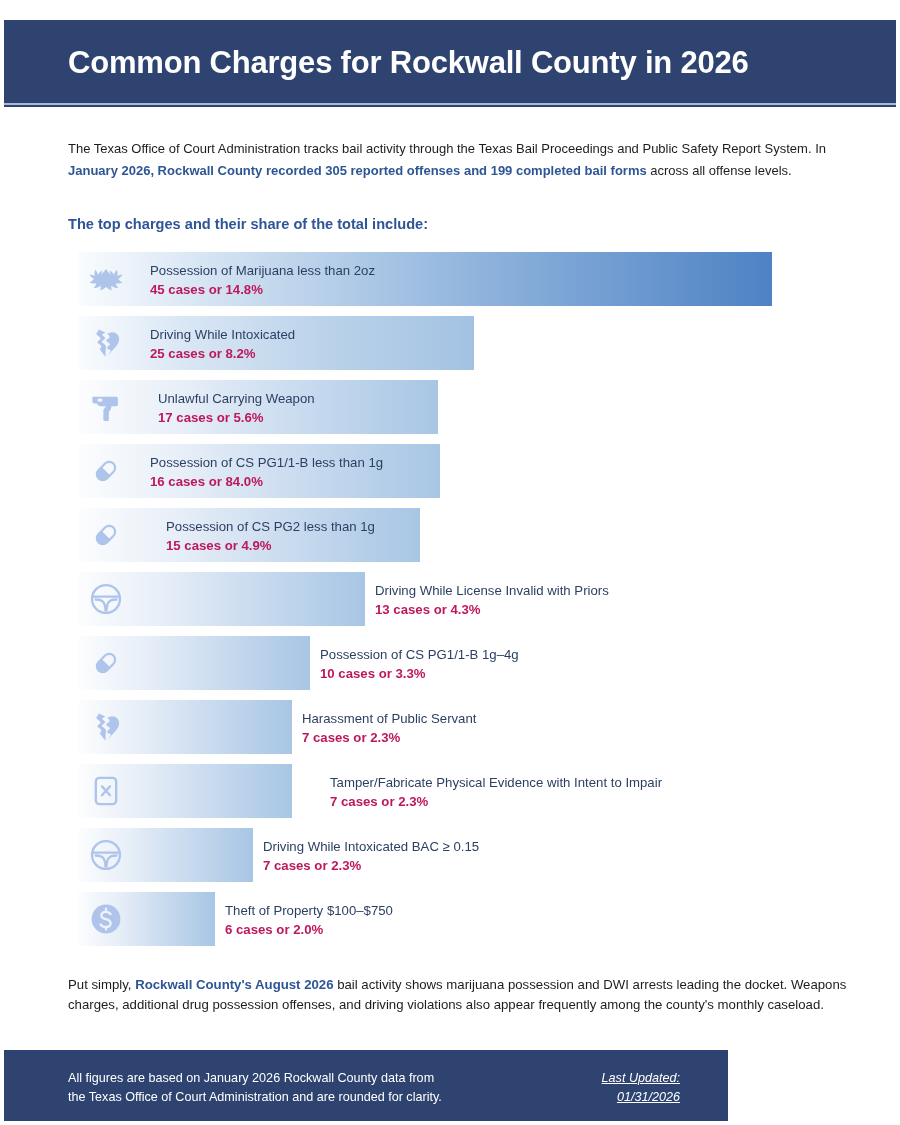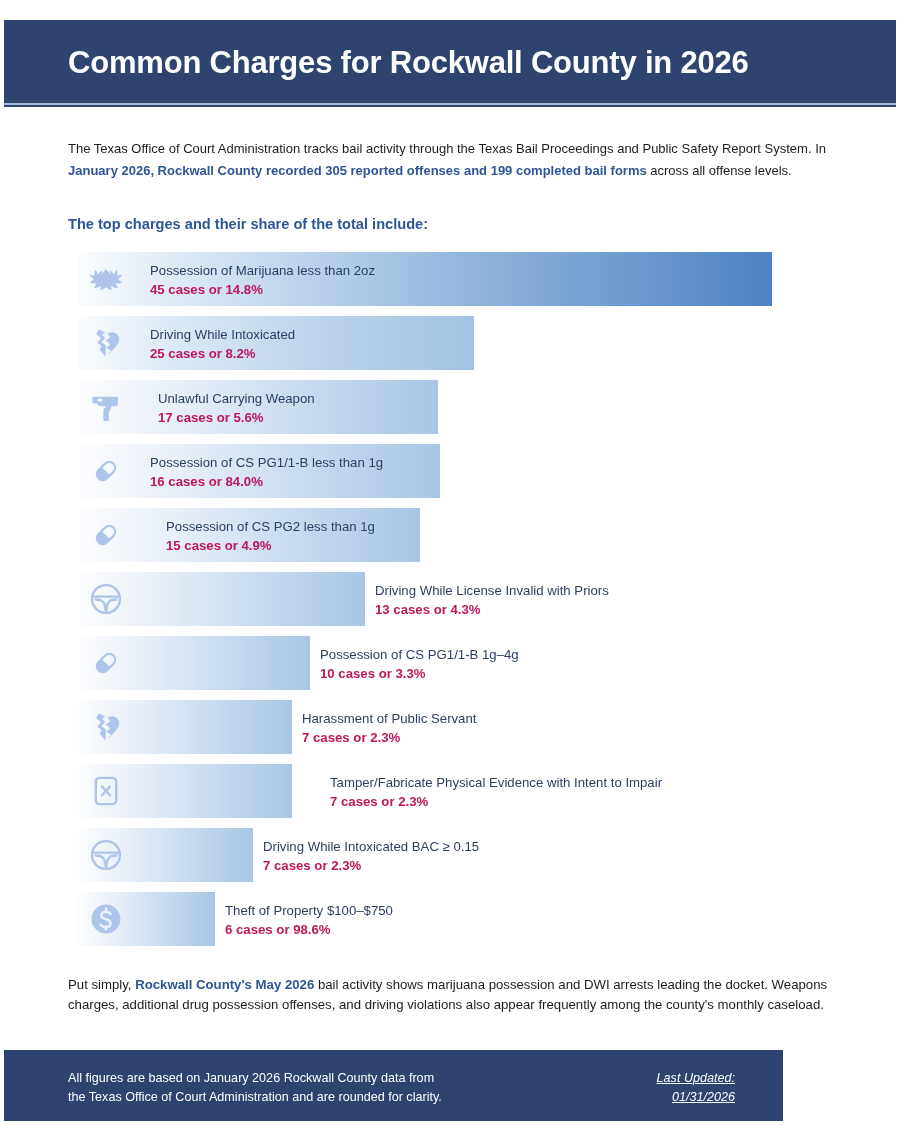--- a/index.html
+++ b/index.html
@@ -141,21 +141,21 @@
     font-size: 13.2px;
     line-height: 19.5px;
     color: #1d1d1d;
   }
 
   
   .footer {
     position: absolute;
     left: 4px;
     top: 1050px;
-    width: 779px;
+    width: 724px;
     height: 71px;
     background: #2e4370;
   }
   .footer-note {
     position: absolute;
     left: 64px;
     top: 19px;
     color: #ffffff;
     font-size: 12.6px;
     line-height: 19px;
@@ -318,27 +318,27 @@
         <div class="bar-fill" style="width: 137px;"></div>
         <div class="bar-icon">
           <svg viewBox="0 0 40 40" width="36" height="36">
             <circle cx="20" cy="20" r="16" fill="currentColor"></circle>
             <path d="M20 8.5v3M20 28.5v3" stroke="#eef3fb" stroke-width="2.6" stroke-linecap="round"></path>
             <path d="M25 14.6c-1.1-1.7-2.9-2.6-5.1-2.6-3 0-5 1.6-5 4 0 2.2 1.5 3.3 4.8 4.1 3.6.9 5.4 2.1 5.4 4.6 0 2.6-2.2 4.3-5.4 4.3-2.4 0-4.4-1-5.6-2.8" fill="none" stroke="#eef3fb" stroke-width="2.6" stroke-linecap="round"></path>
           </svg>
         </div>
         <div class="bar-label" style="left: 147px;">
           <div class="bar-name">Theft of Property $100–$750</div>
-          <div class="bar-stat">6 cases or 98.6%</div>
+          <div class="bar-stat">6 cases or 2.0%</div>
         </div>
       </div>
     </div>
 
   <div class="summary">
-    <span>Put simply, </span><span class="hl">Rockwall County's May 2026</span><span> bail activity shows marijuana possession and DWI arrests leading the docket. Weapons charges, additional drug possession offenses, and driving violations also appear frequently among the county's monthly caseload.</span>
+    <span>Put simply, </span><span class="hl">Rockwall County's August 2026</span><span> bail activity shows marijuana possession and DWI arrests leading the docket. Weapons charges, additional drug possession offenses, and driving violations also appear frequently among the county's monthly caseload.</span>
   </div>
 
   <div class="footer">
     <div class="footer-note">
       <div>All figures are based on January 2026 Rockwall County data from</div>
       <div>the Texas Office of Court Administration and are rounded for clarity.</div>
     </div>
     <div class="footer-updated">
       <div>Last Updated:</div>
       <div>01/31/2026</div>

